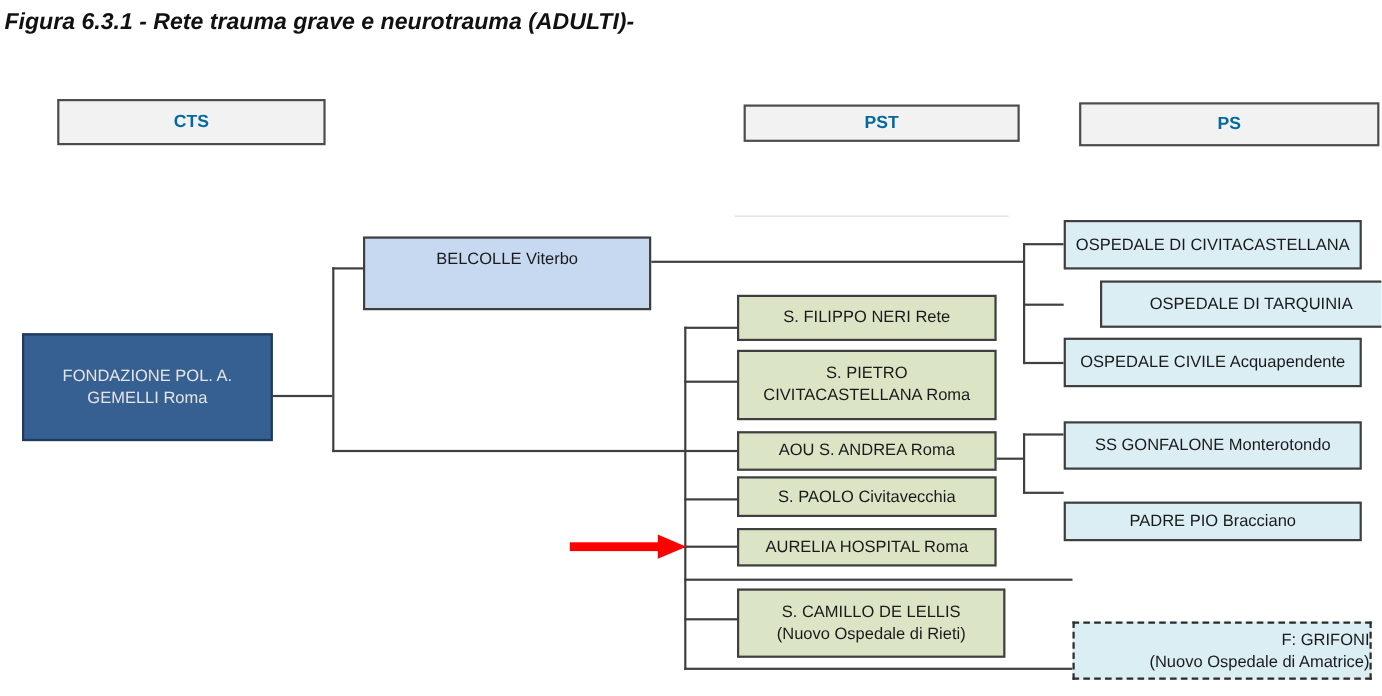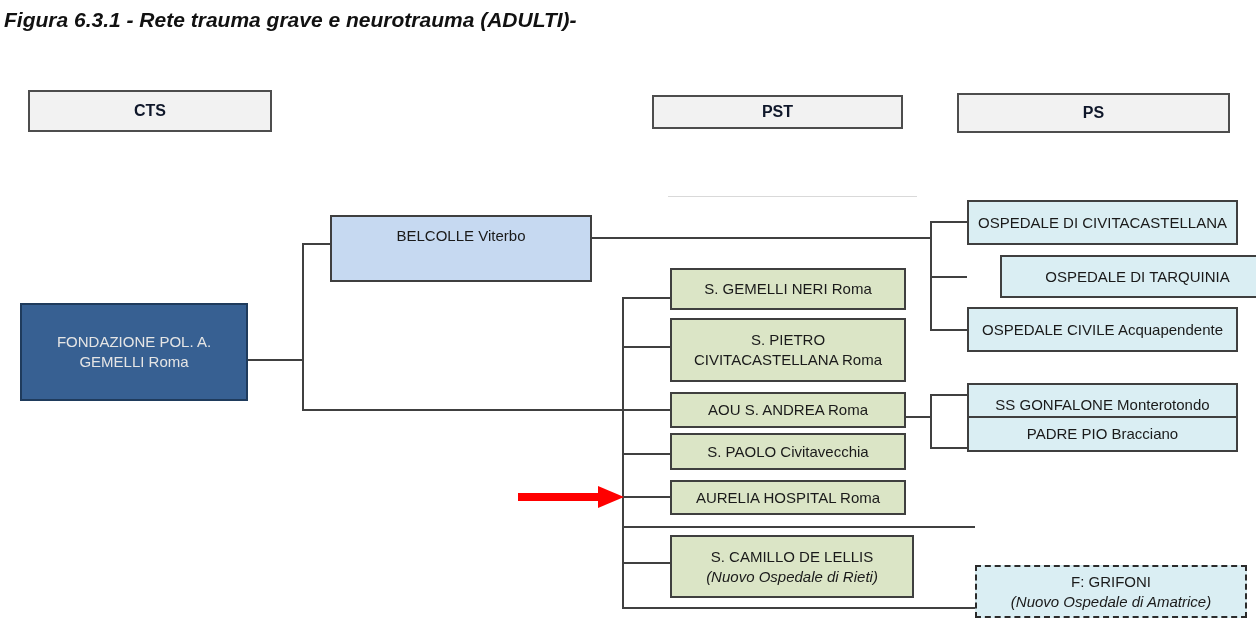--- a/index.html
+++ b/index.html
@@ -11,28 +11,28 @@
     position:absolute;left:4px;top:8px;font-size:21px;font-weight:bold;
     color:#111;letter-spacing:0px;white-space:nowrap;font-style:italic;
   }
   .node{
     position:absolute;box-sizing:border-box;border:2px solid #3F3F3F;
     display:flex;flex-direction:column;justify-content:center;align-items:center;
     text-align:center;font-size:15px;color:#1a1a1a;line-height:20px;
   }
   .header-box{
     background:#F2F2F2;border:2px solid #4D4D4D;font-weight:bold;
-    font-size:16px;color:#0f172a;line-height:16px;
+    font-size:16px;color:#0369a1;line-height:16px;margin-left:24px;
   }
   .cts-box{background:#376092;border-color:#1F3B5C;color:#e5e5e5;}
   .ctz-box{background:#C6D9F1;justify-content:flex-start;padding-top:9px;}
   .pst-box{background:#DBE5C6;}
   .ps-box{background:#DAEEF3;}
-  .dashed{border:2px dashed #2b2b2b;}
-  .italic{font-style:italic;}
+  .dashed{border:2px dashed #2b2b2b;align-items:flex-end;}
+  .italic{}
   .hline{position:absolute;height:2px;background:#404040;}
   .vline{position:absolute;width:2px;background:#404040;}
   .faintline{position:absolute;height:1px;background:#D9D9D9;}
   #arrow-shaft{position:absolute;left:518px;top:493px;width:85px;height:8px;background:#FF0000;}
   #arrow-head{
     position:absolute;left:598px;top:486px;width:0;height:0;
     border-left:26px solid #FF0000;border-top:11px solid transparent;
     border-bottom:11px solid transparent;
   }
 </style>
@@ -80,21 +80,21 @@
   <div class="node cts-box" style="left:20px;top:303px;width:228px;height:98px">
     <span>FONDAZIONE POL. A.</span>
     <span>GEMELLI Roma</span>
   </div>
 
   <div class="node ctz-box" style="left:330px;top:215px;width:262px;height:67px">
     <span>BELCOLLE Viterbo</span>
   </div>
 
   <div class="node pst-box" style="left:670px;top:268px;width:236px;height:42px">
-    <span>S. GEMELLI NERI Roma</span>
+    <span>S. FILIPPO NERI Rete</span>
   </div>
   <div class="node pst-box" style="left:670px;top:318px;width:236px;height:64px">
     <span>S. PIETRO</span>
     <span>CIVITACASTELLANA Roma</span>
   </div>
   <div class="node pst-box" style="left:670px;top:392px;width:236px;height:36px">
     <span>AOU S. ANDREA Roma</span>
   </div>
   <div class="node pst-box" style="left:670px;top:433px;width:236px;height:37px">
     <span>S. PAOLO Civitavecchia</span>
@@ -112,21 +112,21 @@
   </div>
   <div class="node ps-box" style="left:1000px;top:255px;width:275px;height:43px">
     <span>OSPEDALE DI TARQUINIA</span>
   </div>
   <div class="node ps-box" style="left:967px;top:307px;width:271px;height:45px">
     <span>OSPEDALE CIVILE Acquapendente</span>
   </div>
   <div class="node ps-box" style="left:967px;top:383px;width:271px;height:44px">
     <span>SS GONFALONE Monterotondo</span>
   </div>
-  <div class="node ps-box" style="left:967px;top:416px;width:271px;height:36px">
+  <div class="node ps-box" style="left:967px;top:456px;width:271px;height:36px">
     <span>PADRE PIO Bracciano</span>
   </div>
   <div class="node ps-box dashed" style="left:975px;top:565px;width:272px;height:53px">
     <span>F: GRIFONI</span>
     <span class="italic">(Nuovo Ospedale di Amatrice)</span>
   </div>
 
   <div>
     <div id="arrow-shaft"></div>
     <div id="arrow-head"></div>

